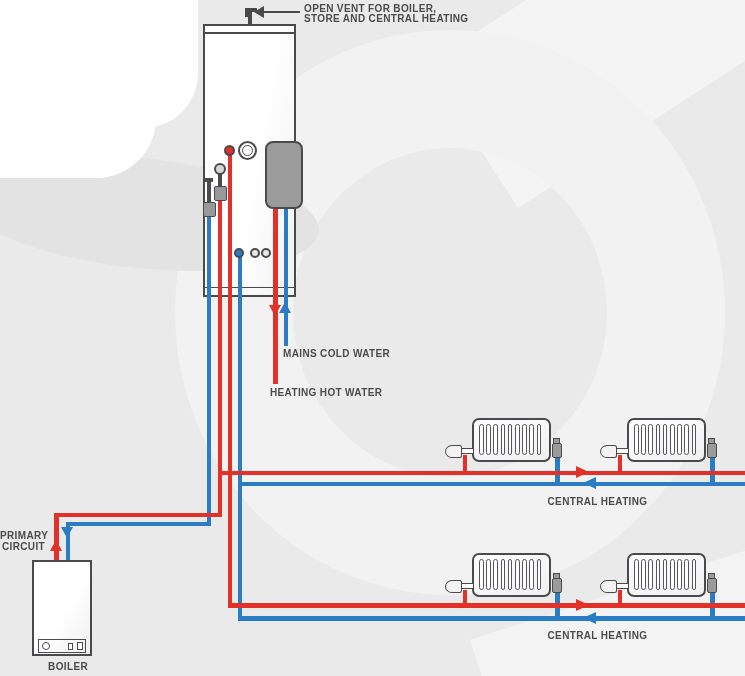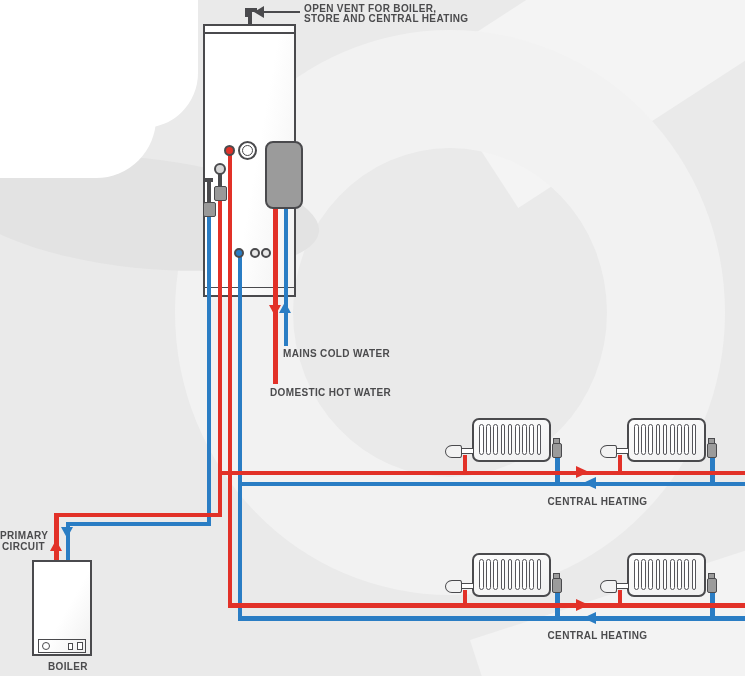--- a/index.html
+++ b/index.html
@@ -227,20 +227,20 @@
     <div class="panel">
       <div class="pc"></div>
       <div class="pr1"></div>
       <div class="pr2"></div>
     </div>
   </div>
 
   <div class="lbl" style="left:304px; top:3.5px;">OPEN VENT FOR BOILER,
 STORE AND CENTRAL HEATING</div>
   <div class="lbl" style="left:283px; top:349px;">MAINS COLD WATER</div>
-  <div class="lbl" style="left:270px; top:388px;">DOMESTIC HOT WATER</div>
+  <div class="lbl" style="left:270px; top:388px;">HEATING HOT WATER</div>
   <div class="lbl" style="left:0px; top:531px; width:47px; text-align:center;">PRIMARY
 CIRCUIT</div>
-  <div class="lbl" style="left:48px; top:661.5px; width:60px; text-align:left;">BOILER</div>
+  <div class="lbl" style="left:28px; top:661.5px; width:60px; text-align:right;">BOILER</div>
   <div class="lbl" style="left:520px; top:497px; width:155px; text-align:center;">CENTRAL HEATING</div>
   <div class="lbl" style="left:520px; top:631px; width:155px; text-align:center;">CENTRAL HEATING</div>
 
 </div>
 
 </body></html>

